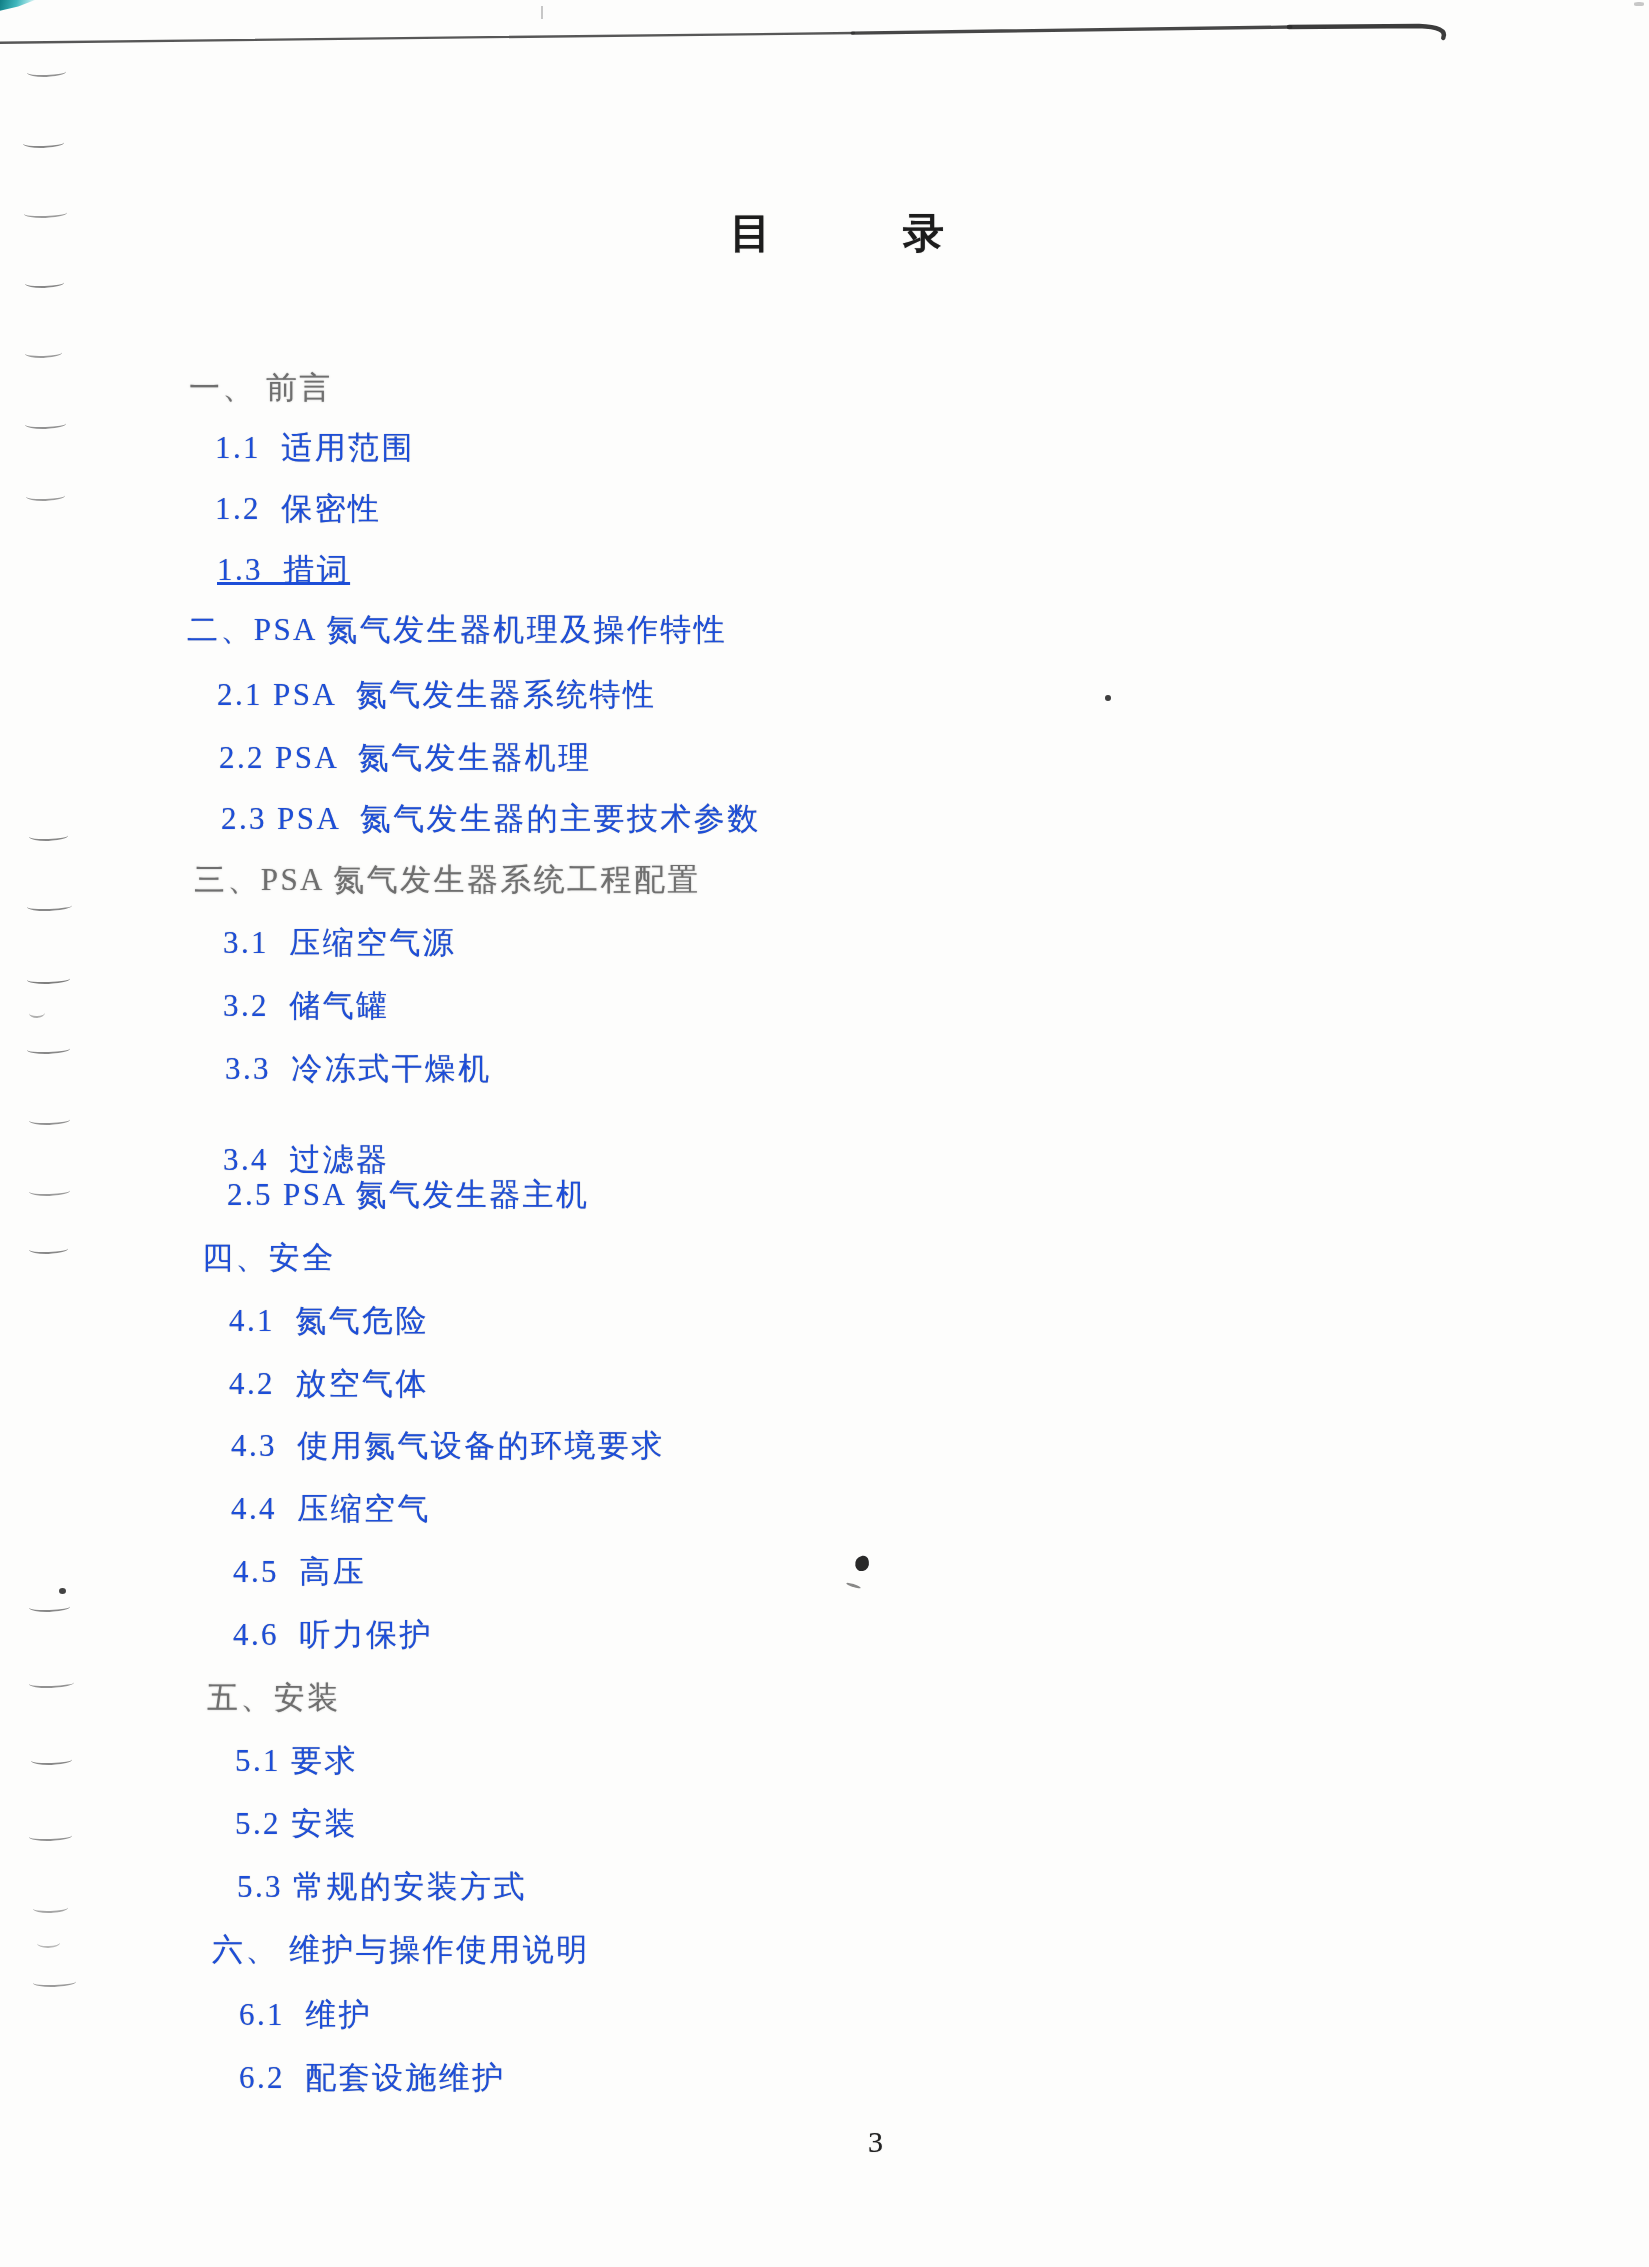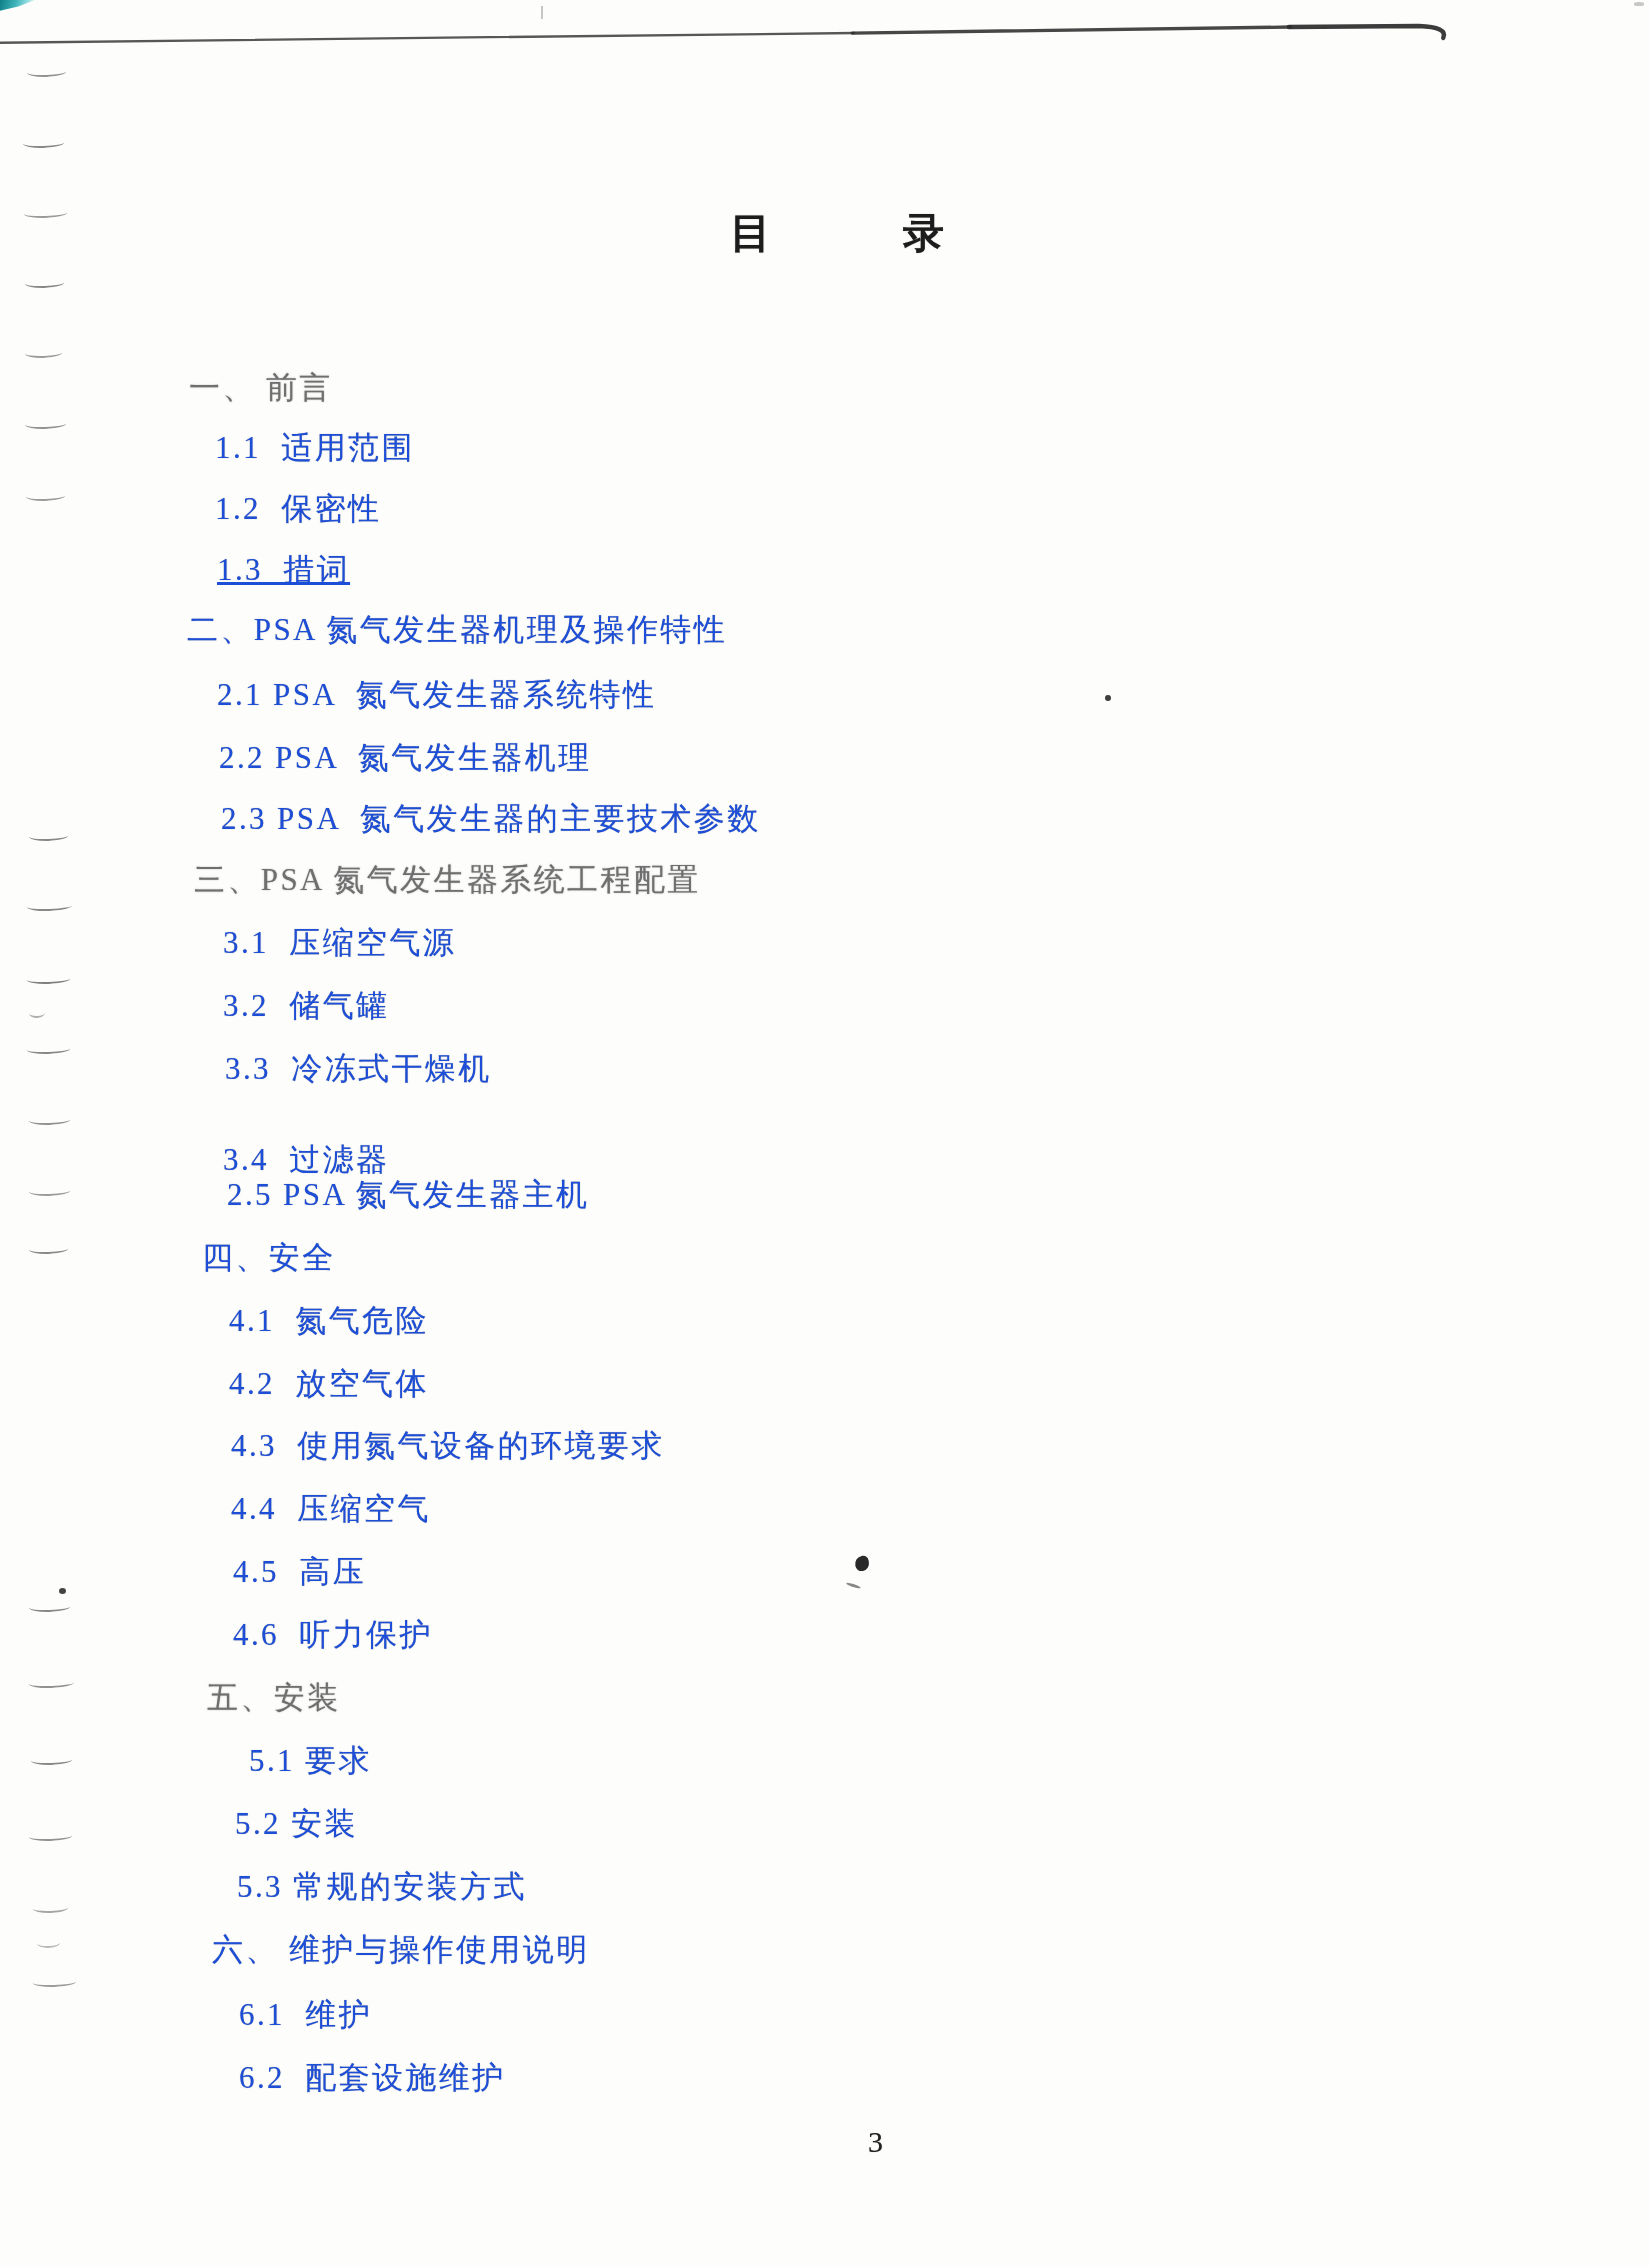--- a/index.html
+++ b/index.html
@@ -82,21 +82,21 @@
       <div class="toc-item" style="left: 223px; top: 1111px; margin-top: 28px;">3.4  过滤器</div>
       <div class="toc-item" style="left: 227px; top: 1174px;">2.5 PSA 氮气发生器主机</div>
       <div class="toc-item" style="left: 202px; top: 1237px;">四、安全</div>
       <div class="toc-item" style="left: 229px; top: 1300px;">4.1  氮气危险</div>
       <div class="toc-item" style="left: 229px; top: 1363px;">4.2  放空气体</div>
       <div class="toc-item" style="left: 231px; top: 1425px;">4.3  使用氮气设备的环境要求</div>
       <div class="toc-item" style="left: 231px; top: 1488px;">4.4  压缩空气</div>
       <div class="toc-item" style="left: 233px; top: 1551px;">4.5  高压</div>
       <div class="toc-item" style="left: 233px; top: 1614px;">4.6  听力保护</div>
       <div class="toc-item faint" style="left: 207px; top: 1677px;">五、安装</div>
-      <div class="toc-item" style="left: 249px; top: 1740px;">5.1 要求</div>
+      <div class="toc-item" style="left: 235px; top: 1740px;">5.1 要求</div>
       <div class="toc-item" style="left: 235px; top: 1803px;">5.2 安装</div>
       <div class="toc-item" style="left: 237px; top: 1866px;">5.3 常规的安装方式</div>
       <div class="toc-item" style="left: 212px; top: 1929px;">六、 维护与操作使用说明</div>
       <div class="toc-item" style="left: 239px; top: 1994px;">6.1  维护</div>
       <div class="toc-item" style="left: 239px; top: 2057px;">6.2  配套设施维护</div>
     </div>
 
   <div id="margin-marks">
       <div class="dash" style="left: 27px; top: 68px; width: 39px; opacity: 0.55;"></div>
       <div class="dash" style="left: 23px; top: 139px; width: 41px; opacity: 0.6;"></div>

